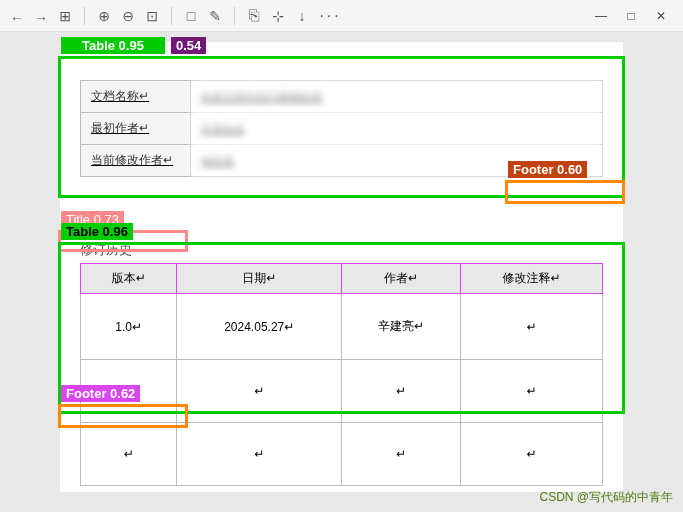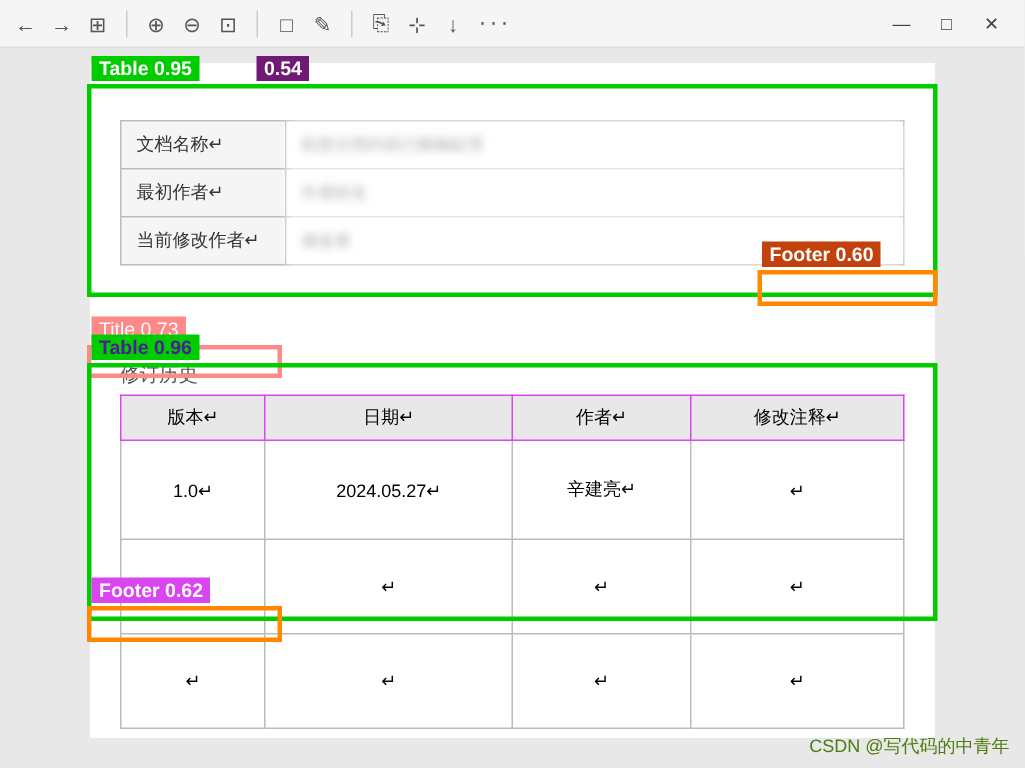--- a/index.html
+++ b/index.html
@@ -80,20 +80,21 @@
       bottom: 20px;
       background: white;
       padding: 16px 20px;
       overflow: auto;
     }
 
     
     .section1 {
       margin-bottom: 24px;
       position: relative;
+      text-decoration: underline;
     }
 
     
     .prop-table {
       width: 100%;
       border-collapse: collapse;
       border: 1.5px solid #999;
     }
     .prop-table td {
       border: 1px solid #bbb;
@@ -170,21 +171,21 @@
       border: 3px solid #00cc00;
     }
     .box-table1-label {
       position: absolute;
       top: -22px;
       left: 0;
       background: #00cc00;
       color: white;
       font-size: 13px;
       font-weight: bold;
-      padding: 1px 5px;
+      padding: 1px 21px;
     }
     .box-table1-score {
       position: absolute;
       top: -22px;
       left: 110px;
       background: #701a75;
       color: white;
       font-size: 13px;
       font-weight: bold;
       padding: 1px 5px;
@@ -233,21 +234,21 @@
       left: -2px;
       right: -2px;
       height: 172px;
       border: 3px solid #00cc00;
     }
     .box-table2-label {
       position: absolute;
       top: -22px;
       left: 0;
       background: #00cc00;
-      color: #4c1d95;
+      color: #000000;
       font-size: 13px;
       font-weight: bold;
       padding: 1px 5px;
     }
 
     .box-footer2 {
       position: absolute;
       top: 362px;
       left: -2px;
       width: 130px;

